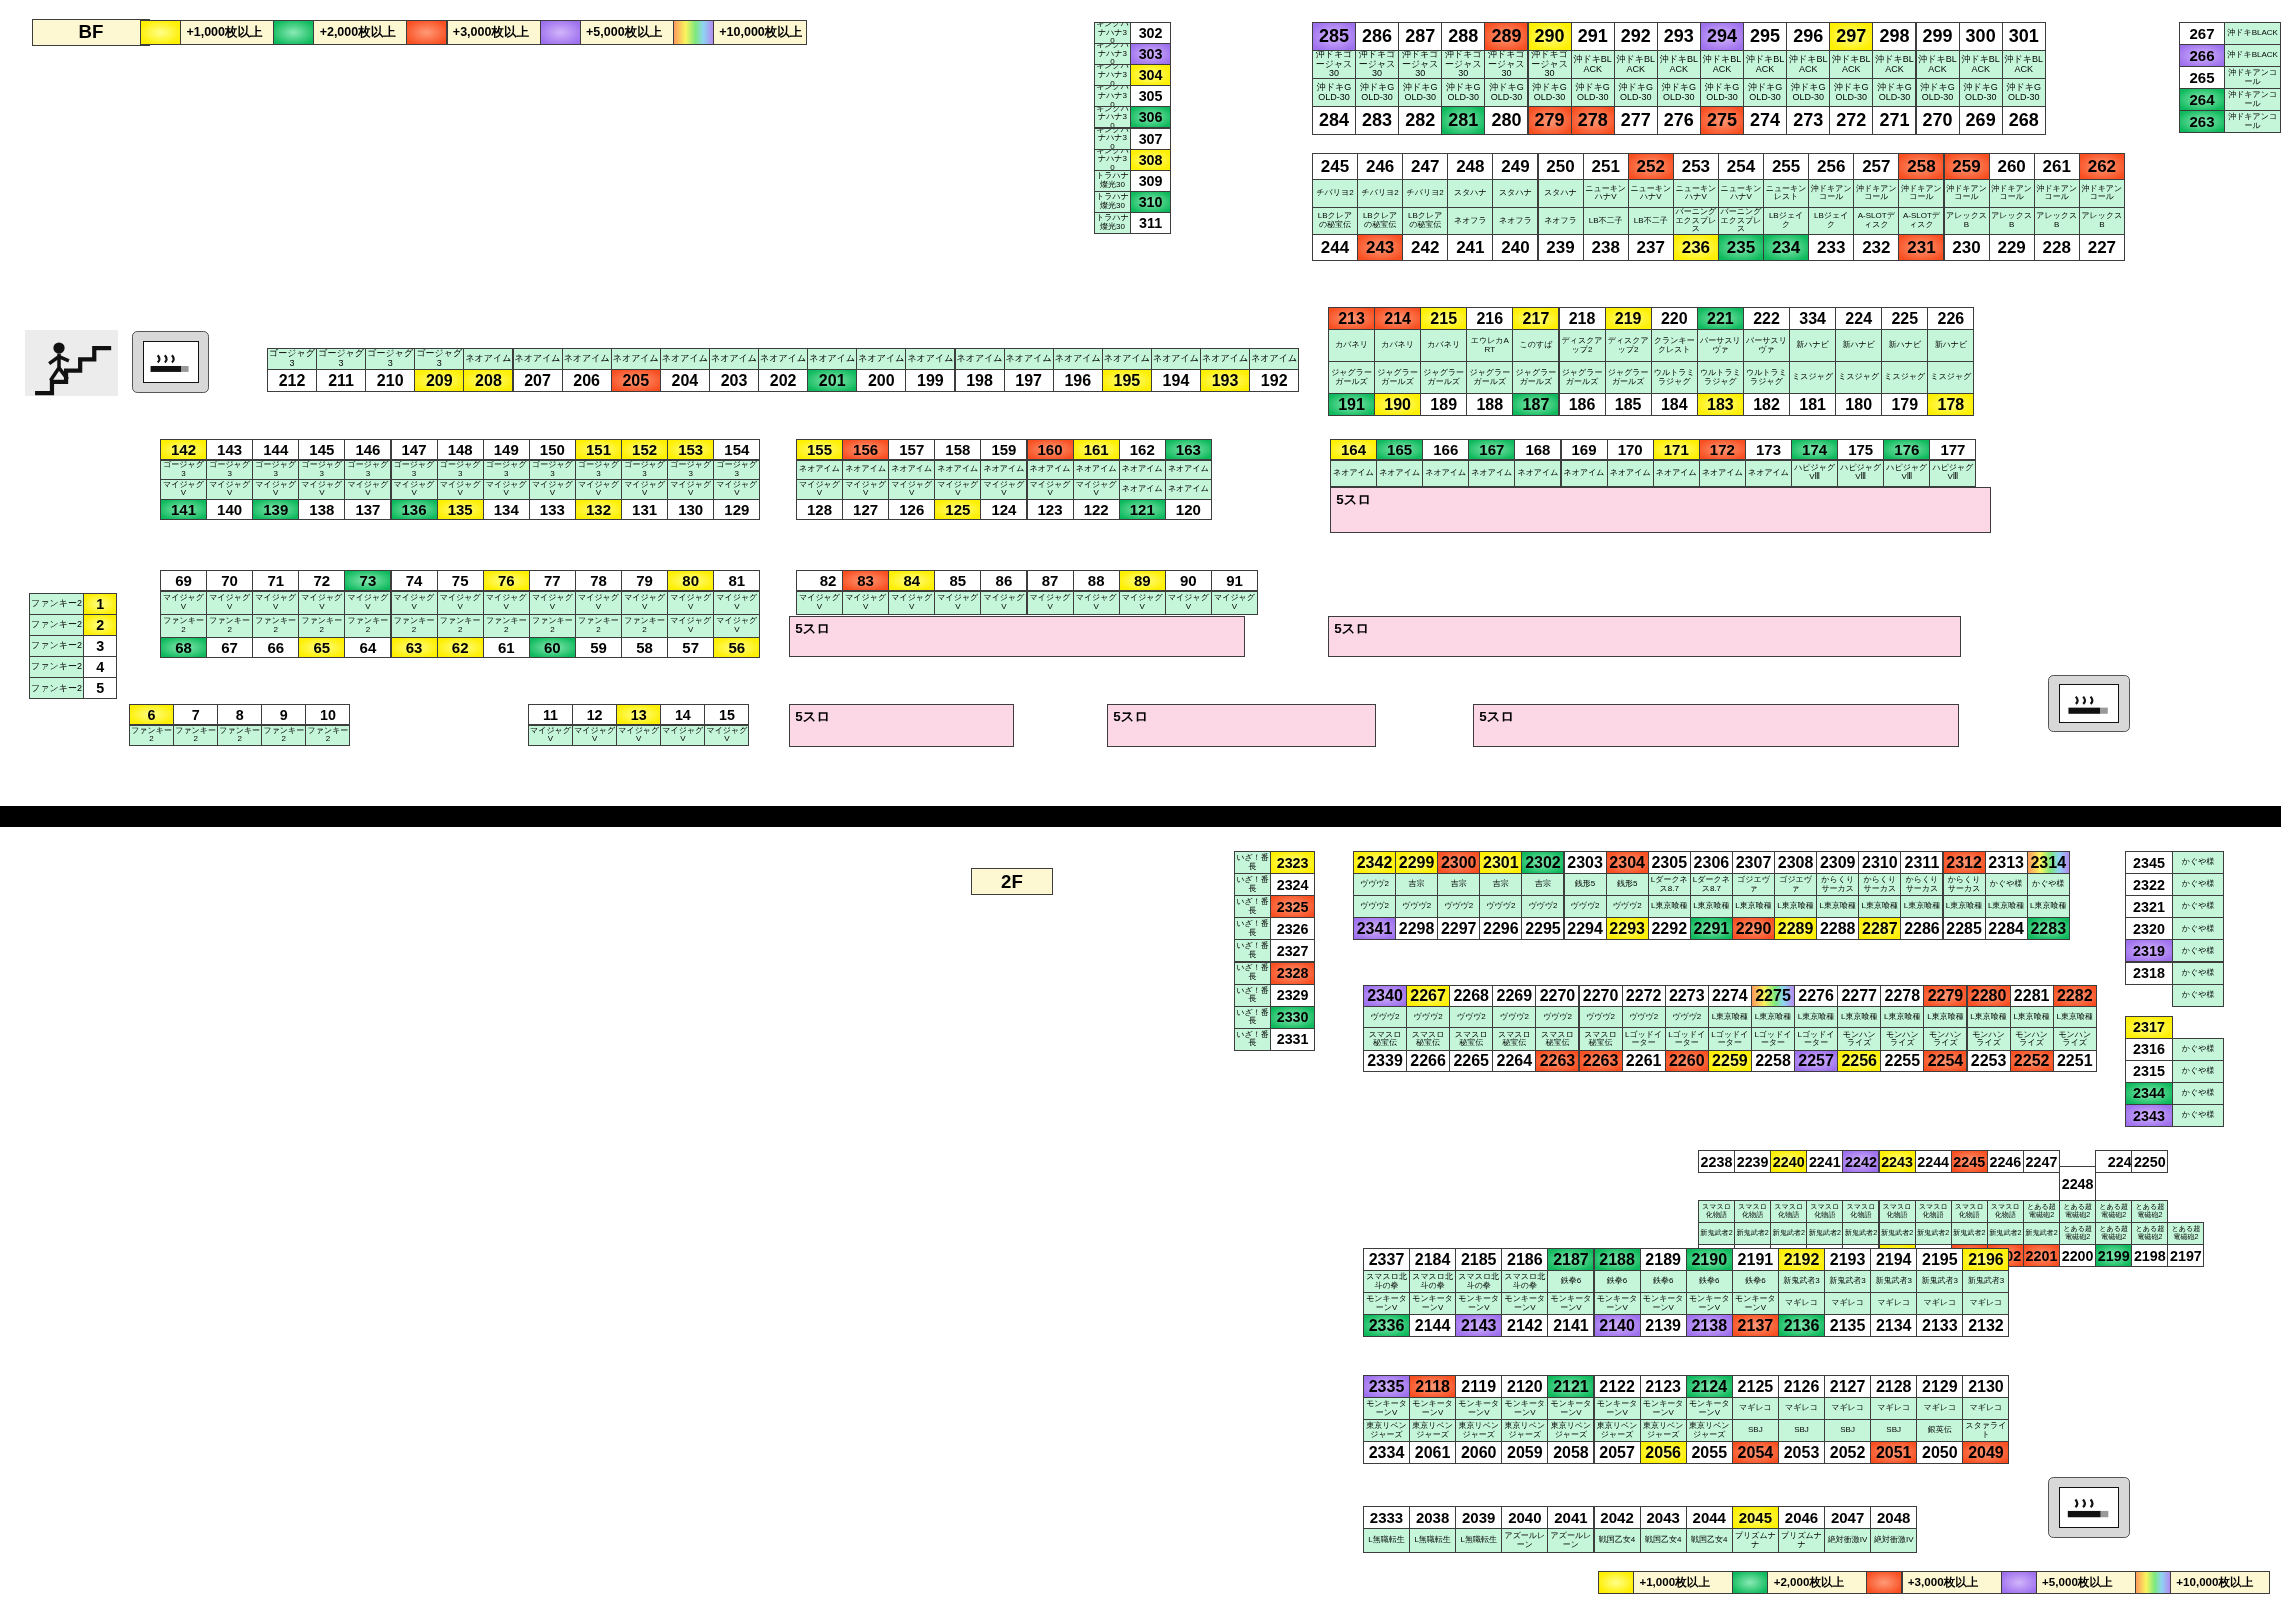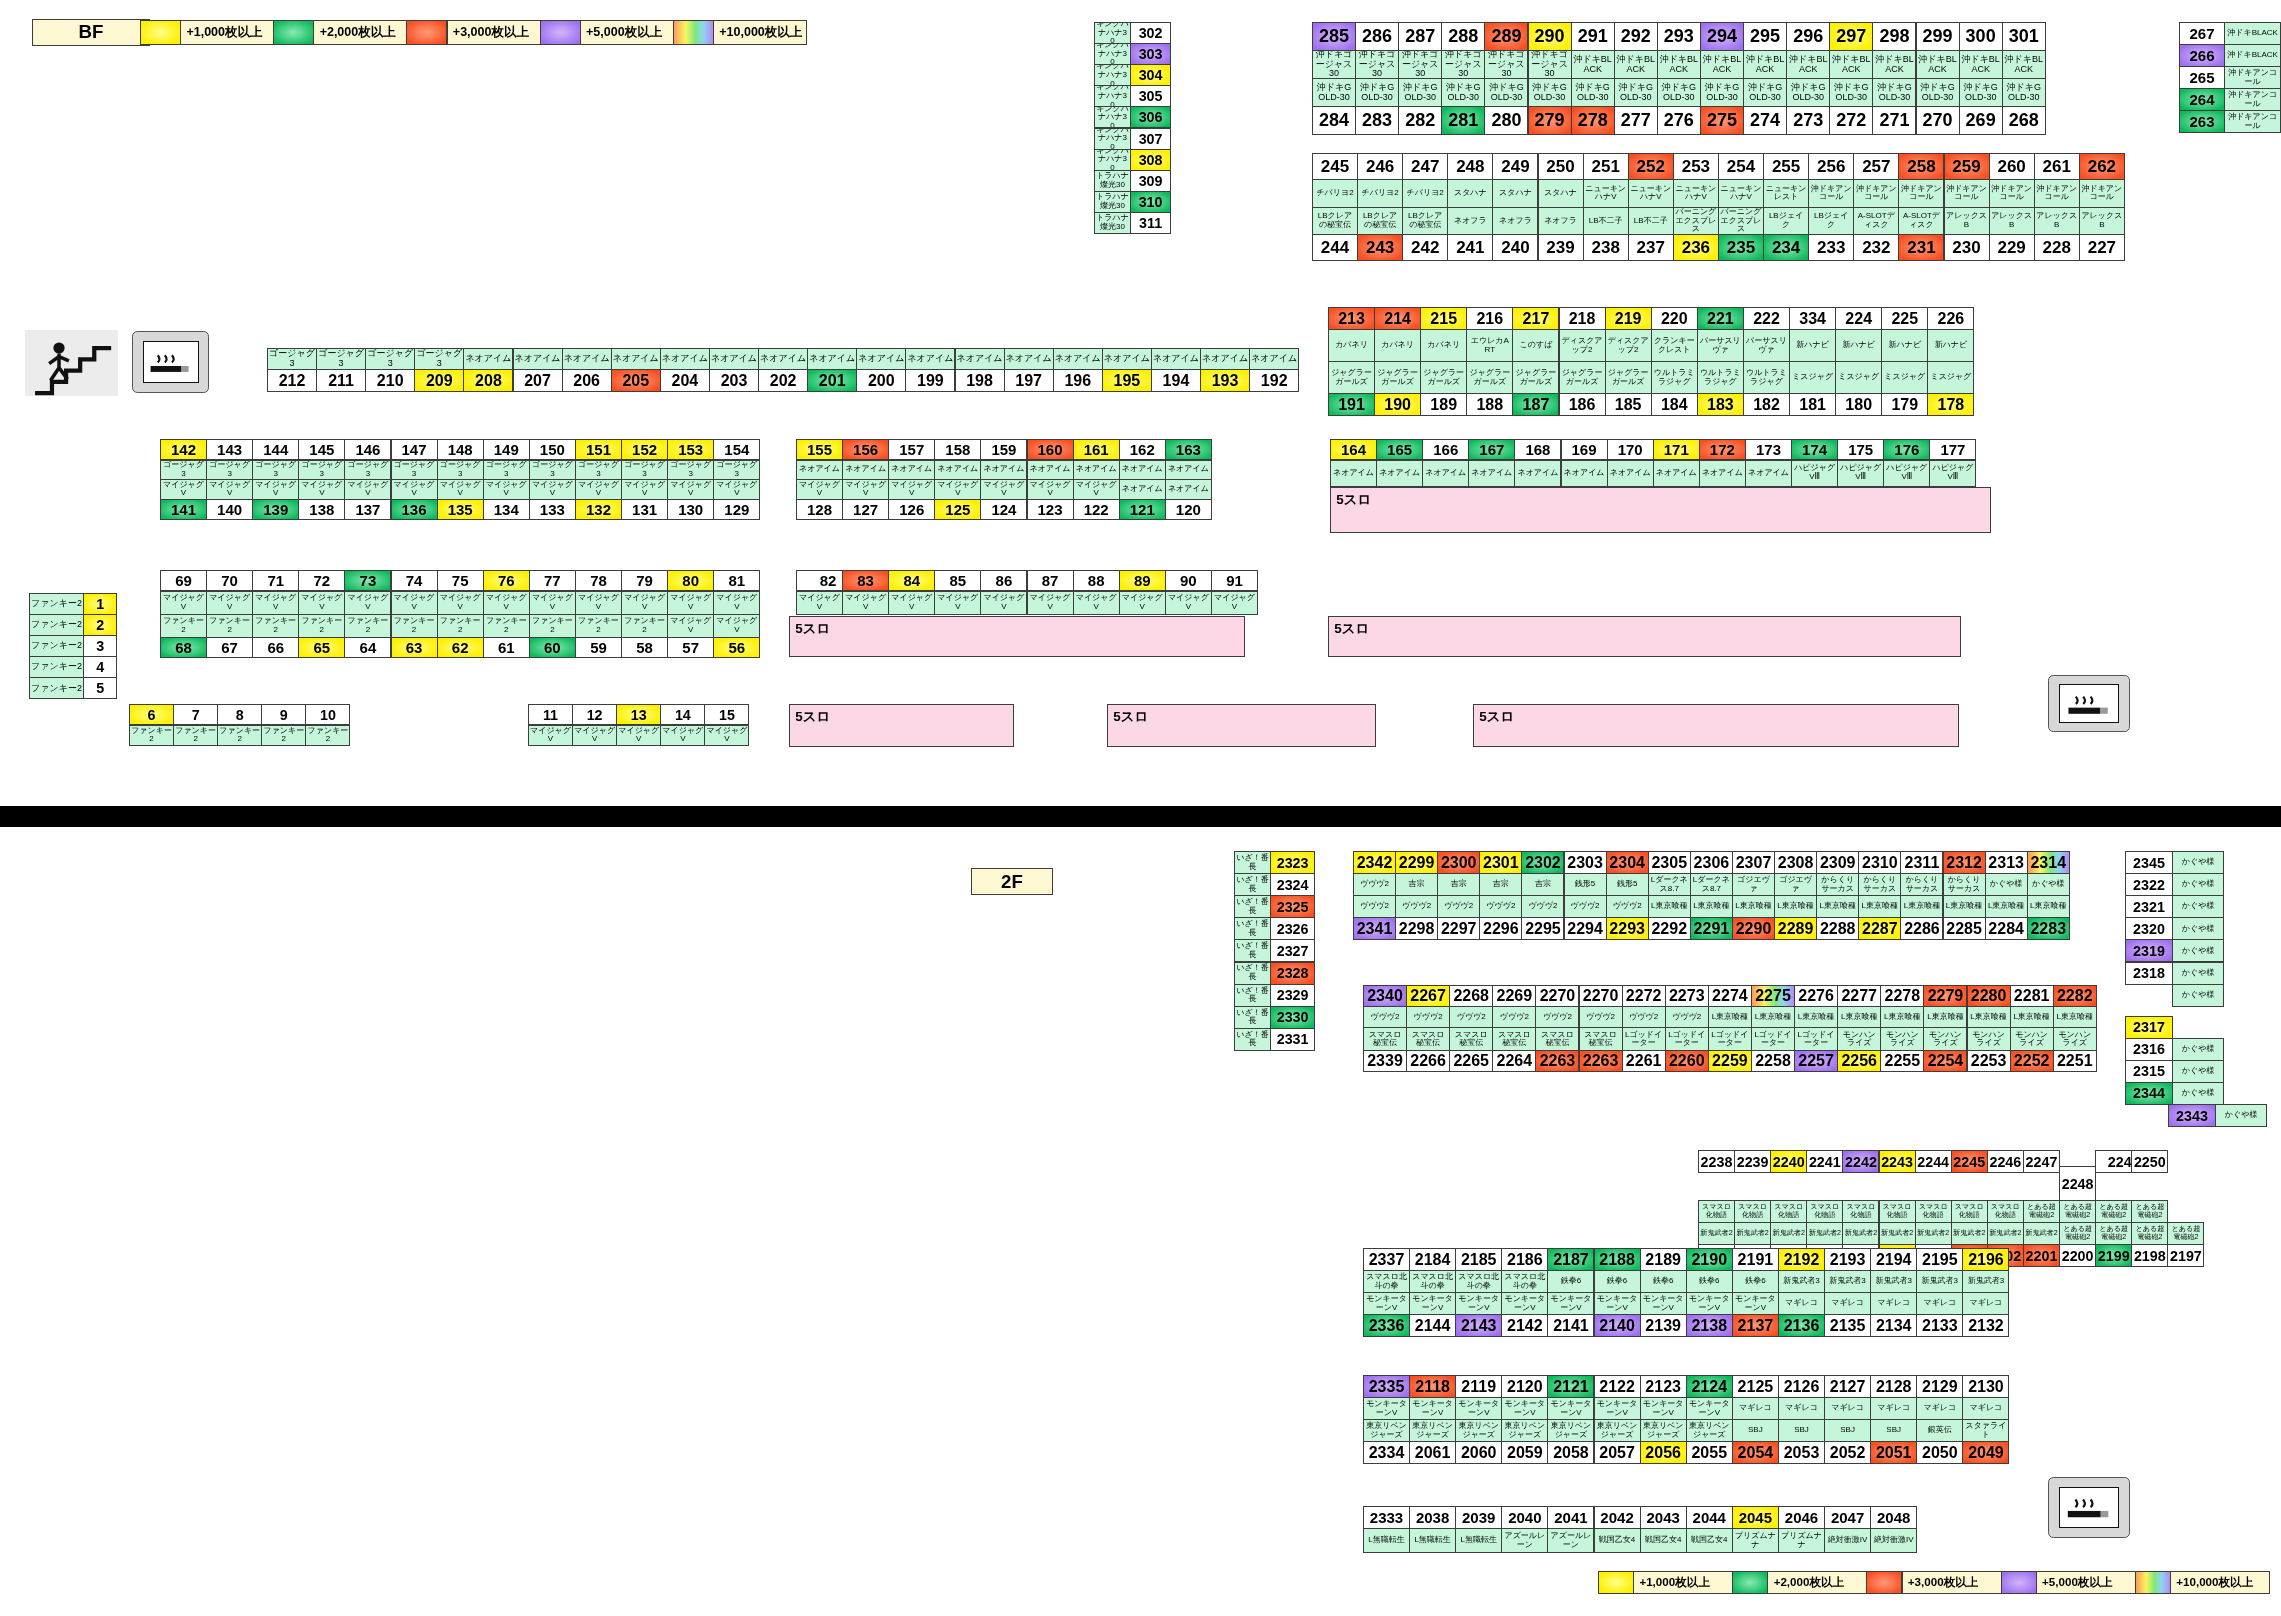--- a/index.html
+++ b/index.html
@@ -1123,21 +1123,21 @@
       </div>
       <div class="trow">
         <div class="cell num c-w" style="width: 48px; height: 23px; font-size: 14.3px;">2315</div>
         <div class="cell name" style="width: 52px; height: 23px; font-size: 8px;">かぐや様</div>
       </div>
       <div class="trow">
         <div class="cell num c-g" style="width: 48px; height: 23px; font-size: 14.3px;">2344</div>
         <div class="cell name" style="width: 52px; height: 23px; font-size: 8px;">かぐや様</div>
       </div>
       <div class="trow">
-        <div class="cell num c-p" style="width: 48px; height: 23px; font-size: 14.3px; margin-left: 43px;">2343</div>
+        <div class="cell num c-p" style="width: 48px; height: 23px; font-size: 14.3px;">2343</div>
         <div class="cell name" style="width: 52px; height: 23px; font-size: 8px;">かぐや様</div>
       </div>
     </div>
     <div class="pink" style="left: 1330px; top: 487px; width: 661px; height: 46px;">5スロ</div>
     <div class="pink" style="left: 789px; top: 616px; width: 456px; height: 41px;">5スロ</div>
     <div class="pink" style="left: 1328px; top: 616px; width: 633px; height: 41px;">5スロ</div>
     <div class="pink" style="left: 789px; top: 704px; width: 225px; height: 43px;">5スロ</div>
     <div class="pink" style="left: 1107px; top: 704px; width: 269px; height: 43px;">5スロ</div>
     <div class="pink" style="left: 1473px; top: 704px; width: 486px; height: 43px;">5スロ</div>
     <div class="legend" style="left: 140px; top: 19.6px;">

